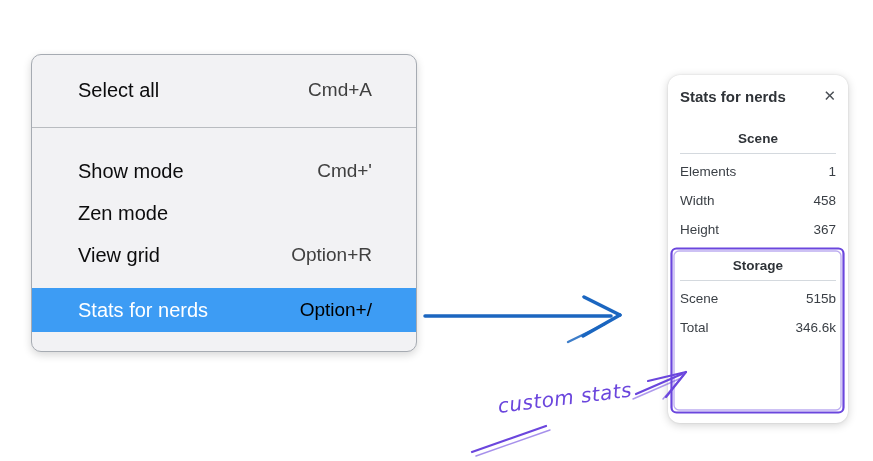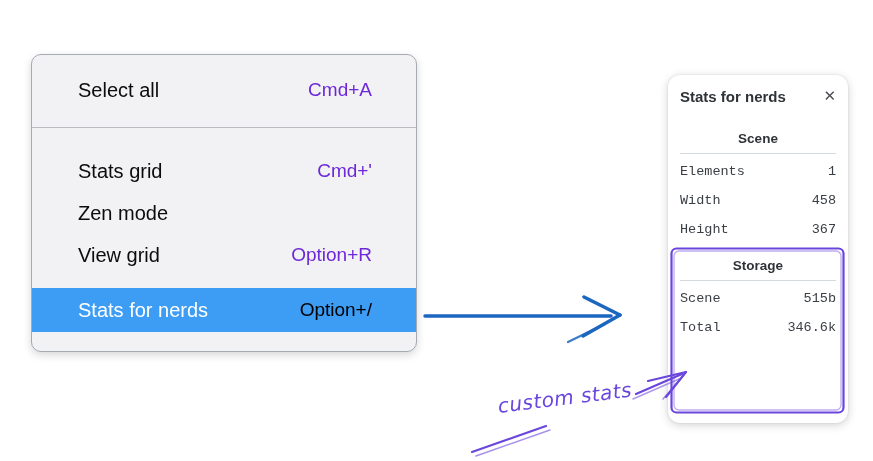--- a/index.html
+++ b/index.html
@@ -12,21 +12,21 @@
     background:#f2f2f4; border:1px solid #a6abb2; border-radius:10px;
     box-shadow:0 3px 8px rgba(0,0,0,.16);
     overflow:hidden; font-size:20px; color:#0c0c0d;
   }
   .menu-item{
     display:flex; justify-content:space-between; align-items:center;
     height:42px; padding:0 44px 0 46px; cursor:default;
   }
   .menu-item.first{ margin-top:14px; }
   .menu-item.row2 { margin-top:22px; }
-  .mi-shortcut{ color:#6d28d9; font-size:19px; }
+  .mi-shortcut{ color:#404040; font-size:19px; }
   .menu-divider{ height:1px; background:#b9bcc0; margin-top:16px; }
   .menu-item.selected{
     margin-top:12px; height:44px; background:#3d9cf4; color:#ffffff;
   }
   .menu-item.selected .mi-shortcut{ color:#000000; }
 
   
   .stats-panel{
     position:absolute; left:668px; top:75px; width:180px; height:348px;
     background:#ffffff; border-radius:12px;
@@ -37,21 +37,21 @@
     display:flex; justify-content:space-between; align-items:center;
     font-weight:700; font-size:15px; color:#2f3338; margin-bottom:12px;
   }
   .close-btn{ font-weight:400; font-size:15px; color:#4a4f55; cursor:pointer; }
   .section-heading{
     text-align:center; font-weight:700; font-size:13.5px; color:#2f3338;
     padding:14px 0 6px;
   }
   .pdivider{ height:1px; background:#d4d9de; margin:1px 0 3px; }
   .stat-row{
-    display:flex; justify-content:space-between; align-items:center; height:29px;font-family:Liberation Mono, monospace;
+    display:flex; justify-content:space-between; align-items:center; height:29px;
   }
   .version-note{ display:flex; align-items:center; height:29px; }
 
   
   .annotation-layer{ position:absolute; left:0; top:0; width:873px; height:461px;
                      pointer-events:none; }
   .custom-stats-label{
     position:absolute; left:498px; top:394px;
     font-family:"DejaVu Sans", sans-serif; font-style:italic;
     font-size:20px; letter-spacing:.5px; color:#6b46dd;
@@ -64,21 +64,21 @@
 <div class="context-menu">
 
   <div class="menu-item first">
     <span class="mi-label">Select all</span>
     <span class="mi-shortcut">Cmd+A</span>
   </div>
 
   <div class="menu-divider"></div>
 
   <div class="menu-item row2">
-    <span class="mi-label">Stats grid</span>
+    <span class="mi-label">Show mode</span>
     <span class="mi-shortcut">Cmd+'</span>
   </div>
 
   <div class="menu-item">
     <span class="mi-label">Zen mode</span>
   </div>
 
   <div class="menu-item">
     <span class="mi-label">View grid</span>
     <span class="mi-shortcut">Option+R</span>

